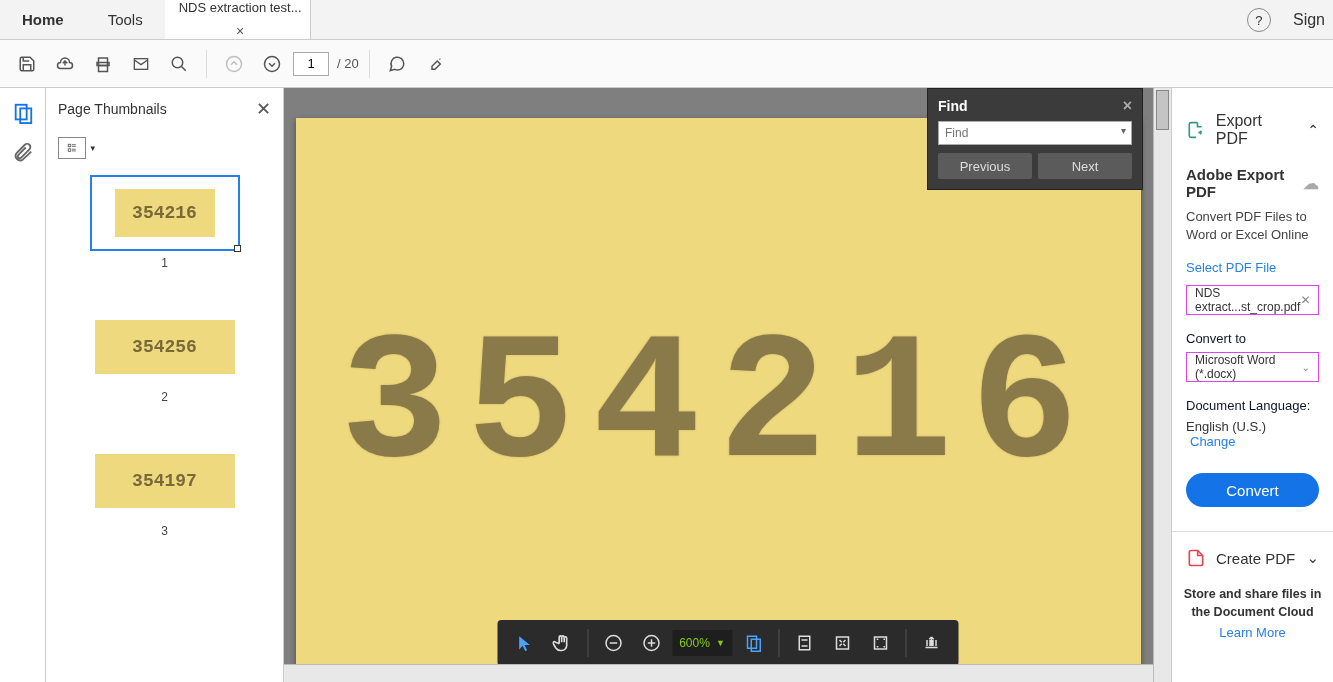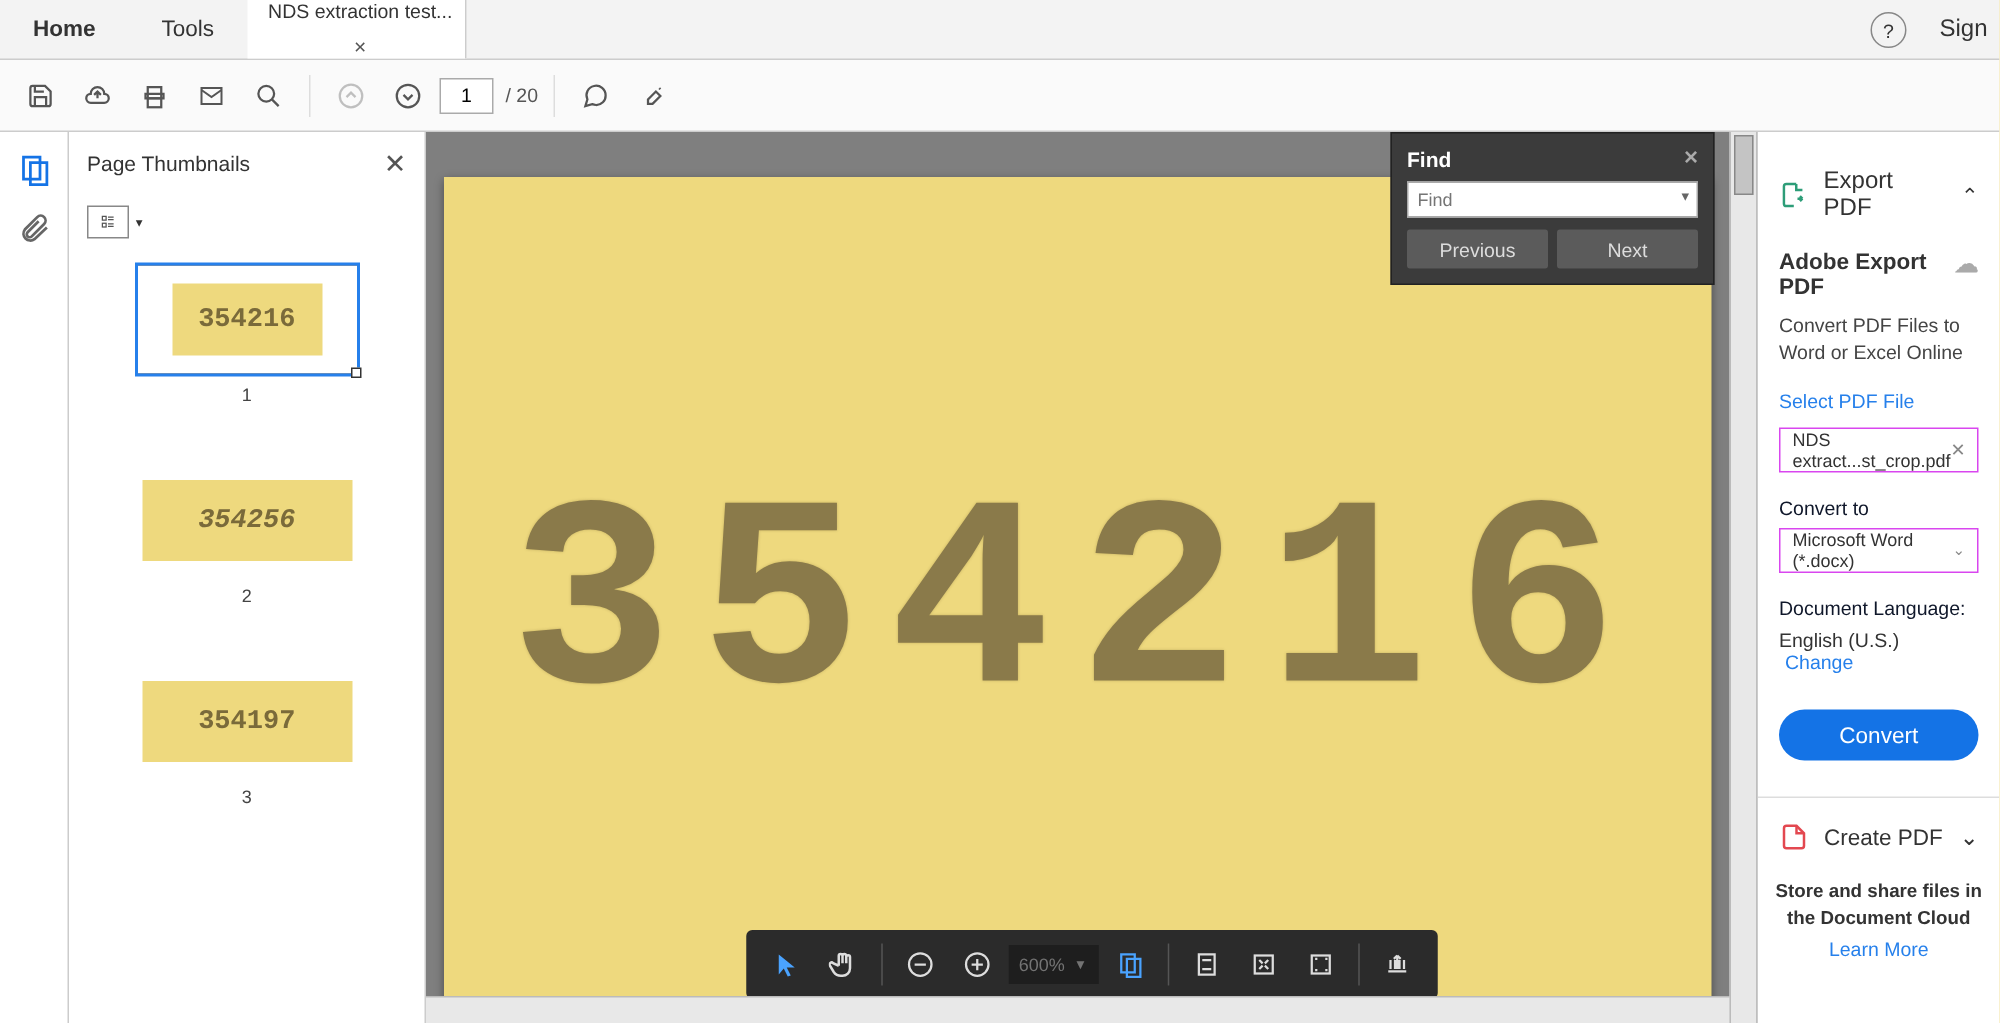--- a/index.html
+++ b/index.html
@@ -49,27 +49,27 @@
 .findbox .findhdr .x{ color:#aaa; font-size:16px; cursor:pointer;}
 .findbox .findinp{ width:100%; height:24px; border:1px solid #aaa; padding:0 6px; font-size:12px; background:#fff; }
 .findbox .findinp-wrap{position:relative;}
 .findbox .findinp-wrap::after{content:"▾"; position:absolute; right:6px; top:4px; font-size:10px; color:#666;}
 .findbox .findbtns{ display:flex; gap:6px; margin-top:8px;}
 .findbox .fbtn{ flex:1; height:26px; background:#5b5b5b; color:#ddd; font-size:13px; border:none; cursor:pointer; border-radius:2px;}
 .floatbar{ position:absolute; bottom:16px; left:50%; transform:translateX(-50%); height:46px; background:#2b2b2b; border-radius:4px; display:flex; align-items:center; padding:0 10px; gap:4px;}
 .floatbar .fbicon{ width:34px; height:34px; display:flex; align-items:center; justify-content:center; color:#ddd; cursor:pointer;}
 .floatbar .fbicon.sel{ color:#4aa3ff;}
 .floatbar .fsep{ width:1px; height:28px; background:#555; margin:0 4px;}
-.floatbar .zoompct{ min-width:60px; height:26px; background:#1e1e1e; color:#737373; display:flex; align-items:center; justify-content:center; font-size:12px; gap:6px; padding:0 6px;}
+.floatbar .zoompct{ min-width:60px; height:26px; background:#1e1e1e; color:#84cc16; display:flex; align-items:center; justify-content:center; font-size:12px; gap:6px; padding:0 6px;}
 .rightpanel{ width:162px; border-left:1px solid #ccc; background:#fff; overflow:hidden; display:flex; flex-direction:column; padding-top:24px;}
 .rp-sec{ padding:0 14px;}
 .rp-title{ display:flex; align-items:center; gap:10px; font-size:16px; color:#333; margin-bottom:18px; cursor:pointer;}
 .rp-title .chev{ margin-left:auto; font-size:14px;}
 .rp-title svg{width:20px;height:20px;}
-.rp-h2{ font-weight:600; font-size:15px; margin-bottom:8px; display:flex; align-items:flex-start; justify-content:space-between;}
+.rp-h2{ font-weight:600; font-size:15px; margin-bottom:8px; display:flex; align-items:center; justify-content:space-between;}
 .rp-h2 .cloud{color:#aaa; font-size:16px;}
 .rp-sub{ font-size:13px; color:#444; margin-bottom:16px; line-height:1.4;}
 .rp-link{ color:#2680eb; font-size:13px; cursor:pointer; margin-bottom:10px; display:block;}
 .rp-field{ width:100%; height:30px; border:1px solid #d946ef; font-size:12px; padding:0 8px; display:flex; align-items:center; justify-content:space-between; margin-bottom:16px; cursor:pointer;}
 .rp-label{ font-size:13px; color:#0f172a; margin-bottom:6px;}
 .rp-lang{ font-size:13px; color:#333; margin-bottom:24px;}
 .rp-lang .chg{ color:#2680eb; cursor:pointer; margin-left:4px;}
 .rp-convert{ width:100%; height:34px; background:#1473e6; color:#fff; font-size:15px; border:none; border-radius:17px; cursor:pointer; margin-bottom:24px;}
 .rp-sec2{ border-top:1px solid #ddd; padding:16px 14px 0;}
 .rp-create{ display:flex; align-items:center; gap:10px; font-size:15px; cursor:pointer;}
@@ -189,21 +189,21 @@
     </div>
     <div class="thumblist">
       <div class="thumb selected">
         <div class="frame">
             <div class="inner">354216</div>
             <div class="handle"></div>
           </div>
         <div class="num">1</div>
       </div>
       <div class="thumb">
-        <div class="frame" style="border:none;font-style:italic;">
+        <div class="frame" style="border:none;">
             <div class="inner" style="width:140px;height:54px;">354256</div>
           </div>
         <div class="num">2</div>
       </div>
       <div class="thumb">
         <div class="frame" style="border:none;">
             <div class="inner" style="width:140px;height:54px;">354197</div>
           </div>
         <div class="num">3</div>
       </div>

